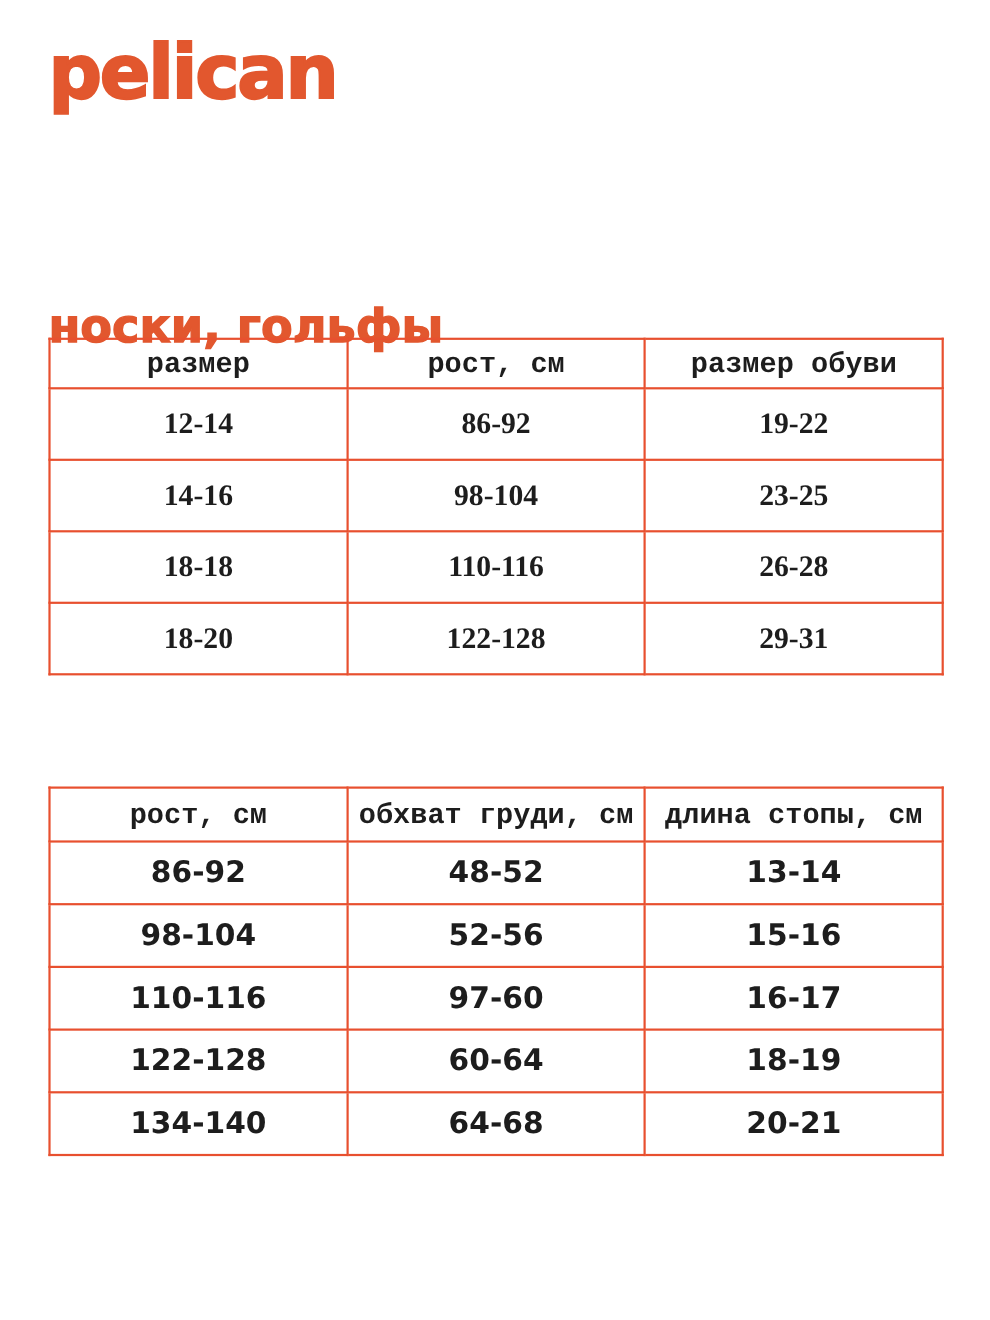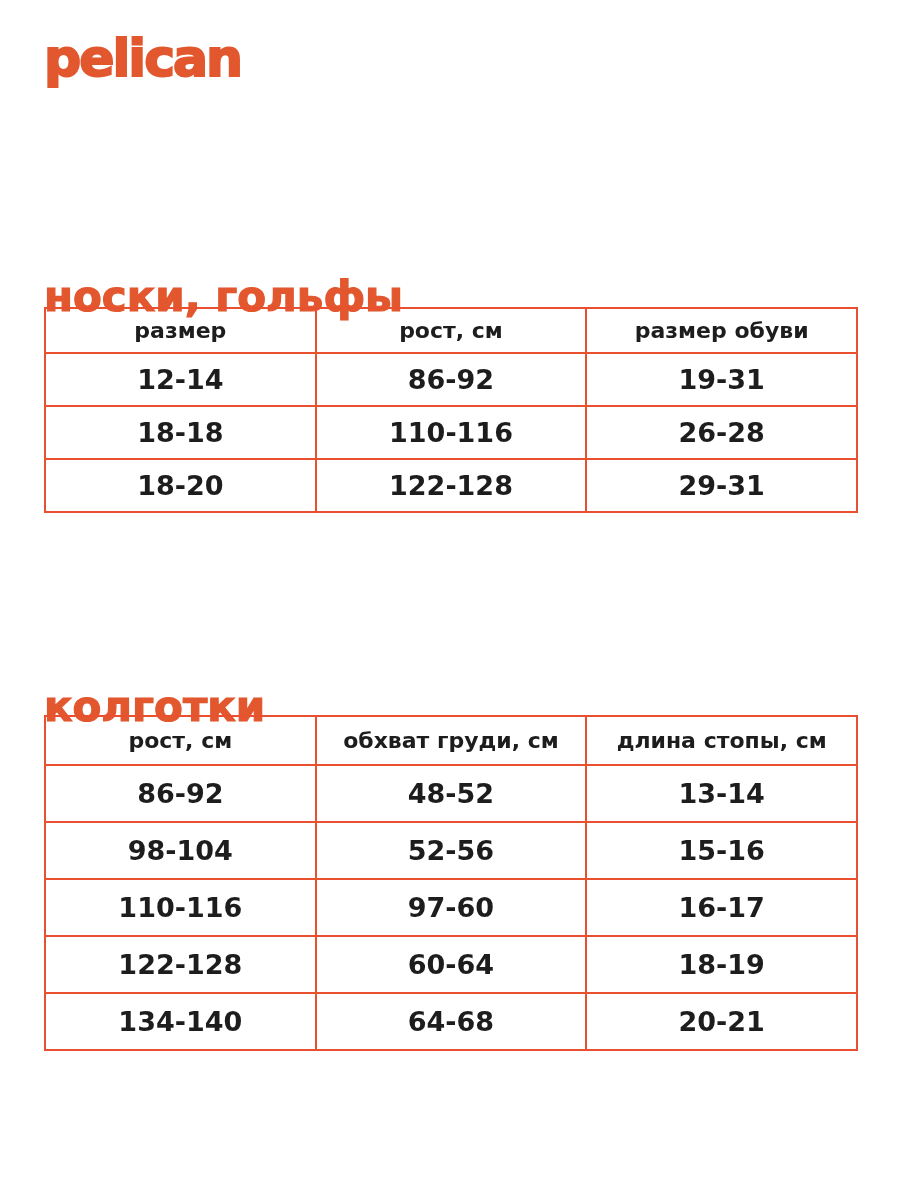--- a/index.html
+++ b/index.html
@@ -15,21 +15,21 @@
     width: 900px;
     height: 1200px;
     background: var(--background);
     font-family: "DejaVu Sans", "Liberation Sans", sans-serif;
     overflow: hidden;
   }
   .logo {
     position: absolute;
     left: 44px;
     top: 30px;
-    font-size: 52px;
+    font-size: 68px;
     font-weight: 700;
     letter-spacing: -2px;
     color: var(--brand-orange);
     -webkit-text-stroke: 2px var(--brand-orange);
     line-height: 1.1;
   }
   .section-heading {
     position: absolute;
     left: 44px;
     font-size: 42px;
@@ -50,24 +50,24 @@
   }
   #table-socks  { top: 307px; }
   #table-tights { top: 715px; }
   .size-table th, .size-table td {
     border: 2px solid var(--table-border);
     text-align: center;
     vertical-align: middle;
     color: var(--text-color);
     font-weight: 700;
   }
-  .size-table th { font-size: 22px; }
+  .size-table th { font-size: 26px; font-family: Liberation Mono, monospace; }
   .size-table td { font-size: 27px; }
   #table-socks th  { height: 45px; }
-  #table-socks td  { height: 53px; }
+  #table-socks td  { height: 65px; font-family: Liberation Serif, serif; }
   #table-tights th { height: 49px; }
   #table-tights td { height: 57px; }
 </style>
 </head>
 <body>
 
 <div class="page">
 
   <div class="logo">pelican</div>
 
@@ -78,36 +78,40 @@
       <tr>
         <th>размер</th>
         <th>рост, см</th>
         <th>размер обуви</th>
       </tr>
     </thead>
     <tbody>
       <tr>
         <td>12-14</td>
         <td>86-92</td>
-        <td>19-31</td>
+        <td>19-22</td>
+      </tr>
+      <tr>
+        <td>14-16</td>
+        <td>98-104</td>
+        <td>23-25</td>
       </tr>
       <tr>
         <td>18-18</td>
         <td>110-116</td>
         <td>26-28</td>
       </tr>
       <tr>
         <td>18-20</td>
         <td>122-128</td>
         <td>29-31</td>
       </tr>
     </tbody>
   </table>
 
-  <h2 class="section-heading" id="heading-tights">колготки</h2>
 
   <table class="size-table" id="table-tights">
     <thead>
       <tr>
         <th>рост, см</th>
         <th>обхват груди, см</th>
         <th>длина стопы, см</th>
       </tr>
     </thead>
     <tbody>

